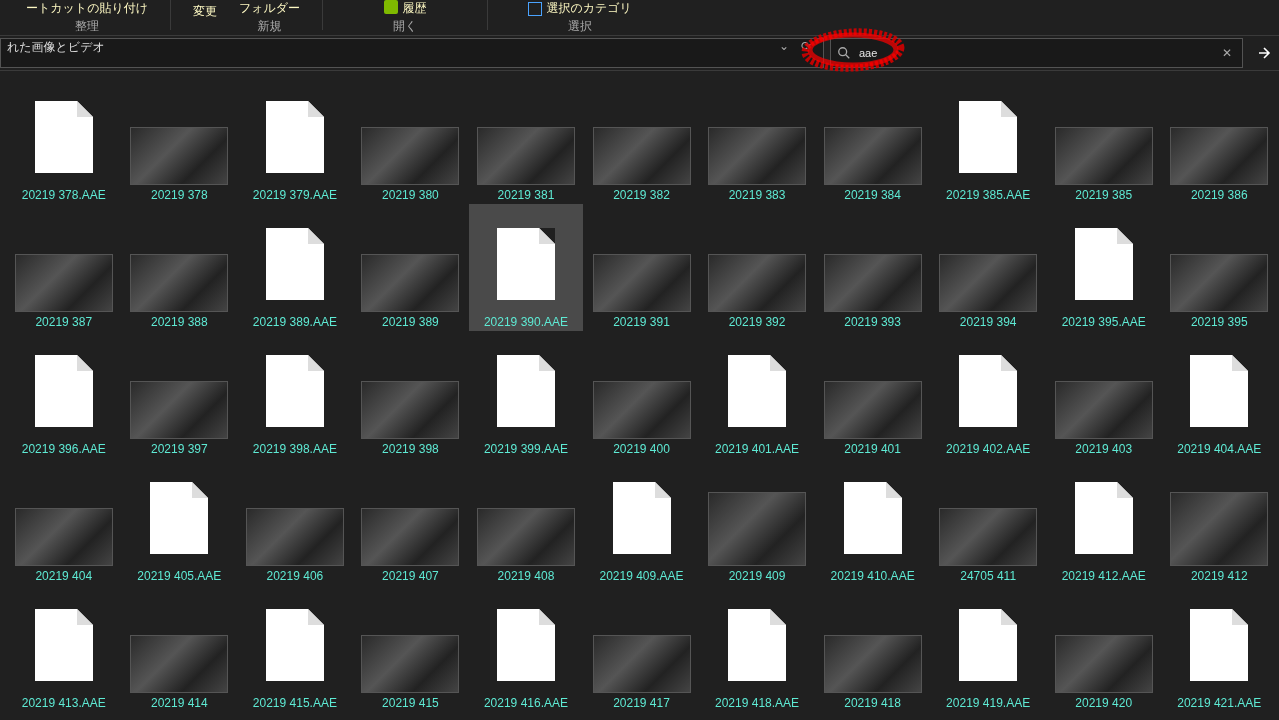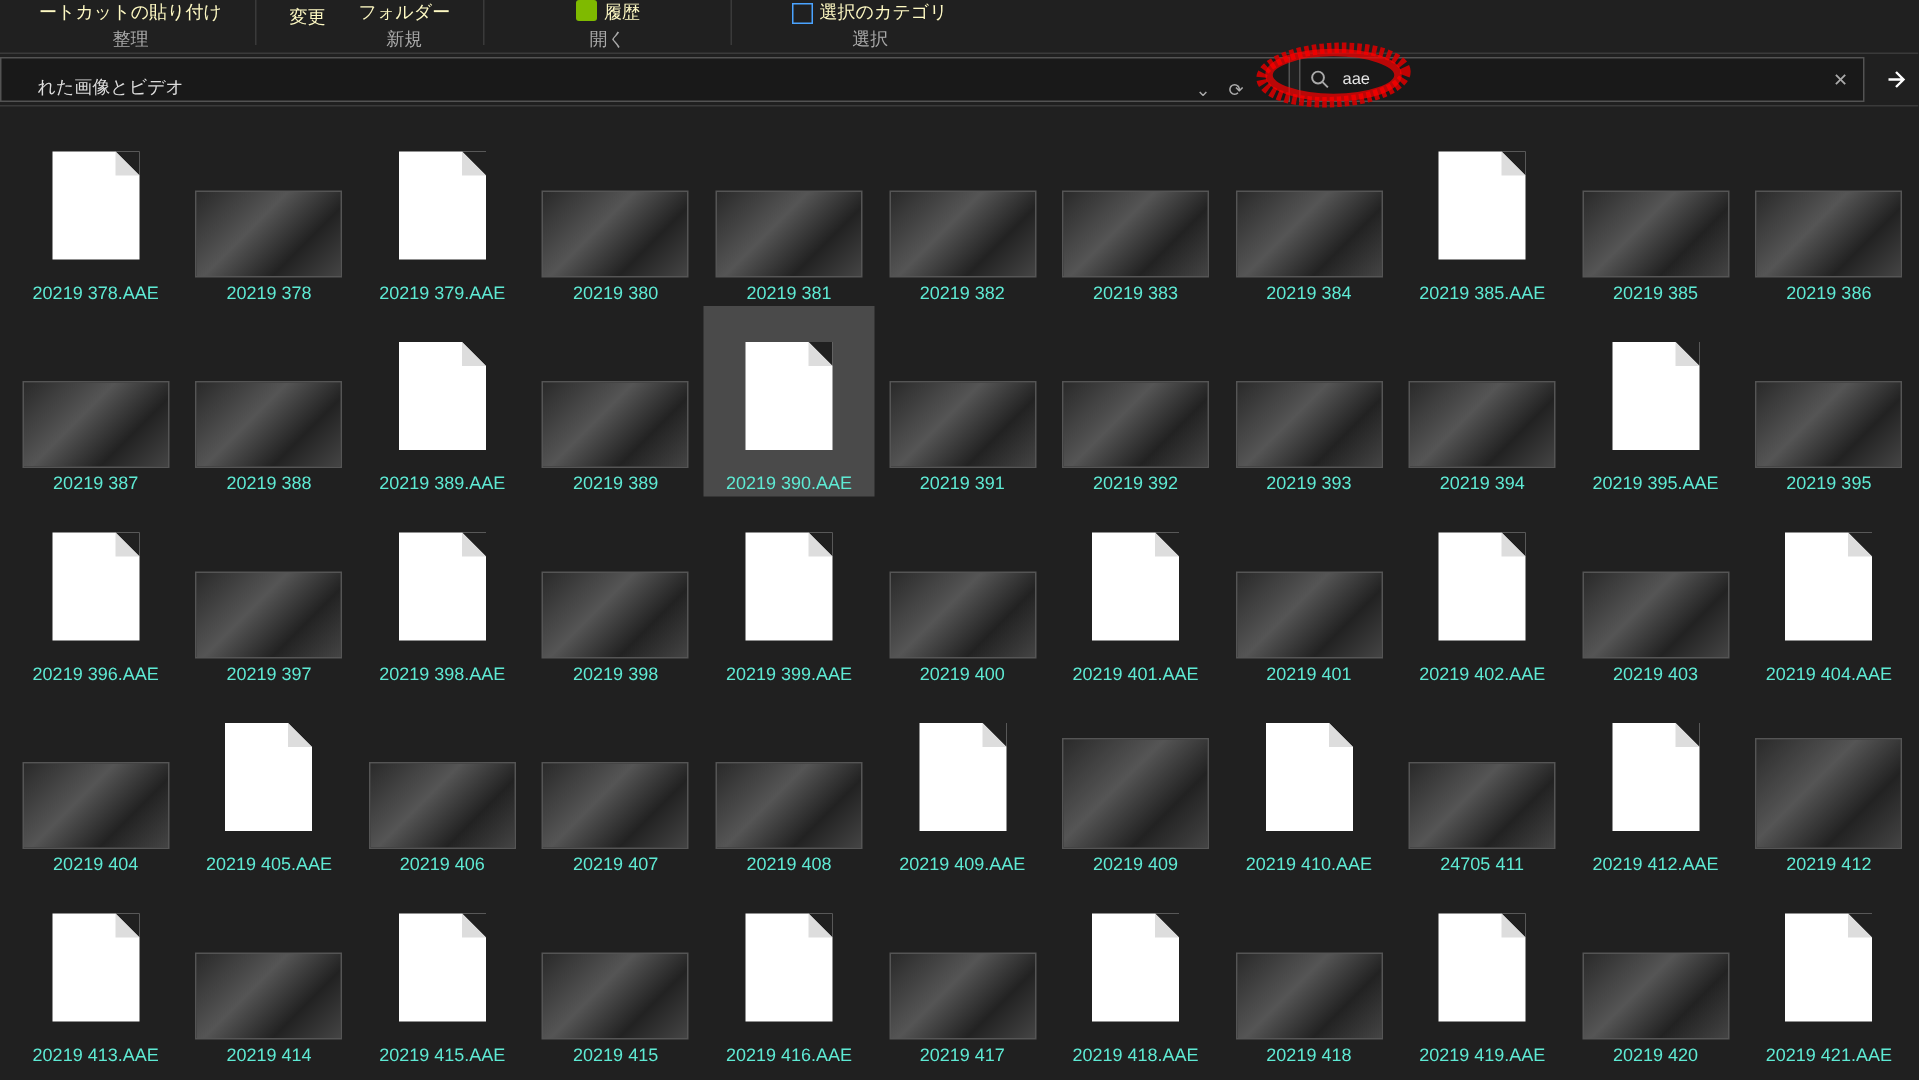--- a/index.html
+++ b/index.html
@@ -2,21 +2,21 @@
 <html><head>
 <meta charset="utf-8">
 <style>
   html,body{margin:0;padding:0;background:#202020;color:#fff;font-family:"Segoe UI","Yu Gothic UI",sans-serif;font-size:12px;width:1279px;height:720px;overflow:hidden}
   .ribbon{height:35px;display:flex;align-items:flex-start;padding:0 8px;color:#ccc}
   .ribbon .grp{display:flex;flex-direction:column;align-items:center;justify-content:flex-end;height:35px;padding:0 18px;position:relative}
   .ribbon .grp .top{font-size:12px;color:#fef9c3;margin-bottom:1px}
   .ribbon .grp .lbl{font-size:12px;color:#aaa}
   .sep{width:1px;height:30px;background:#3a3a3a;margin:0 4px}
   .addr{height:34px;display:flex;align-items:center;border-top:1px solid #3a3a3a;border-bottom:1px solid #3a3a3a}
-  .path{flex:0 0 810px;height:28px;background:#191919;border:1px solid #535353;margin-left:0;display:flex;align-items:flex-end;padding:0 24px;color:#ddd}
+  .path{flex:0 0 810px;height:28px;background:#191919;border:1px solid #535353;margin-left:0;display:flex;align-items:flex-start;padding:0 6px;color:#ddd}
   .path .txt{flex:1;overflow:hidden;white-space:nowrap}
   .path .icn{width:22px;text-align:center;color:#aaa}
   .search{flex:1;height:28px;background:#191919;border:1px solid #535353;margin:0 6px 0 6px;display:flex;align-items:center;padding:0 6px;position:relative}
   .search .mag{color:#aaa;margin-right:6px}
   .search input{flex:1;background:transparent;border:none;outline:none;color:#e5e5e5;font-size:11px}
   .search .clr{color:#aaa;cursor:pointer;padding:0 4px}
   .go{width:30px;height:30px;display:flex;align-items:center;justify-content:center;color:#ddd}
   .annot{position:absolute;left:-38px;top:-18px;width:120px;height:58px;pointer-events:none}
   .grid{height:650px;overflow-y:scroll;padding:6px 2px 6px 6px}
   .grid::-webkit-scrollbar{width:14px;background:#2b2b2b}

